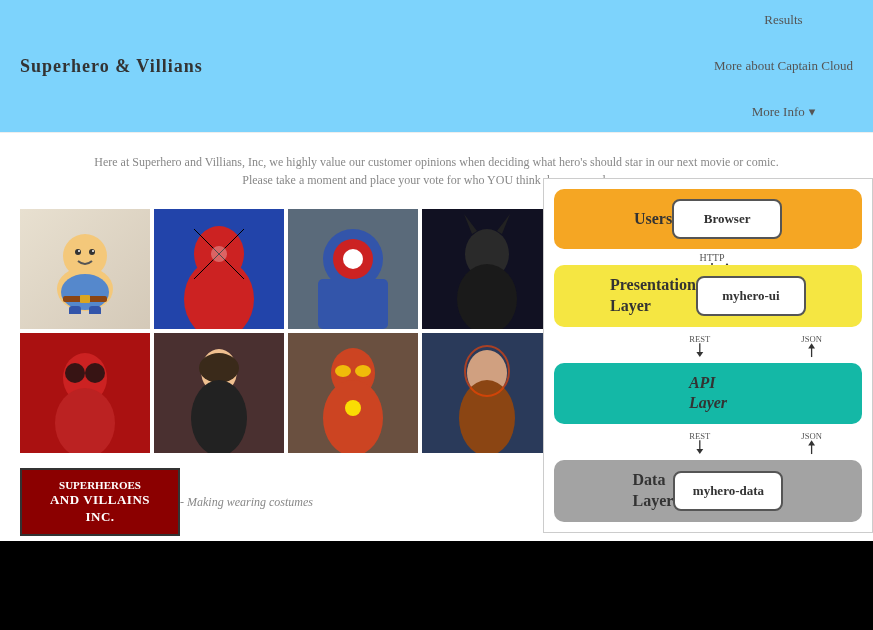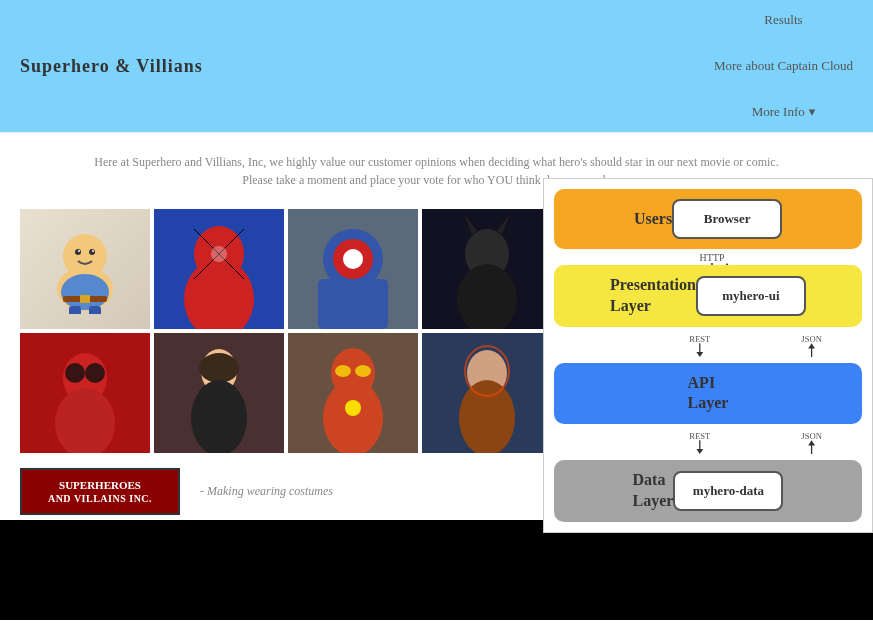--- a/index.html
+++ b/index.html
@@ -100,35 +100,34 @@
     .cartoon-char {
       width: 80px;
       height: 90px;
     }
 
     
     .bottom-area {
       display: flex;
       align-items: center;
       padding: 5px 20px;
-      gap: 20px;
     }
     .logo-banner {
       background: #8B0000;
       border: 2px solid #333;
       padding: 8px 12px;
       color: #fff;
       font-size: 11px;
       font-weight: bold;
       text-align: center;
       line-height: 1.3;
       width: 160px;
     }
     .logo-banner-sub {
-      font-size: 10px;
+      font-size: 13px;
       letter-spacing: 0.5px;
     }
     .tagline {
       font-style: italic;
       font-size: 12px;
       color: #888;
     }
 
     
     .footer-black {
@@ -171,21 +170,21 @@
       padding: 10px 16px;
       font-size: 13px;
       font-weight: bold;
       color: #333;
       min-width: 110px;
       text-align: center;
     }
 
     .layer-users { background: #F5A623; }
     .layer-presentation { background: #F5E642; }
-    .layer-api { background: #3b82f6; }
+    .layer-api { background: #14b8a6; font-style: italic; }
     .layer-data { background: #a3a3a3; }
   </style>
 </head>
 <body>
 
 <nav>
   <div class="nav-brand">Superhero &amp; Villians</div>
   <div class="nav-links">
     <a class="nav-link">Results</a>
     <a class="nav-link">More about Captain Cloud</a>

